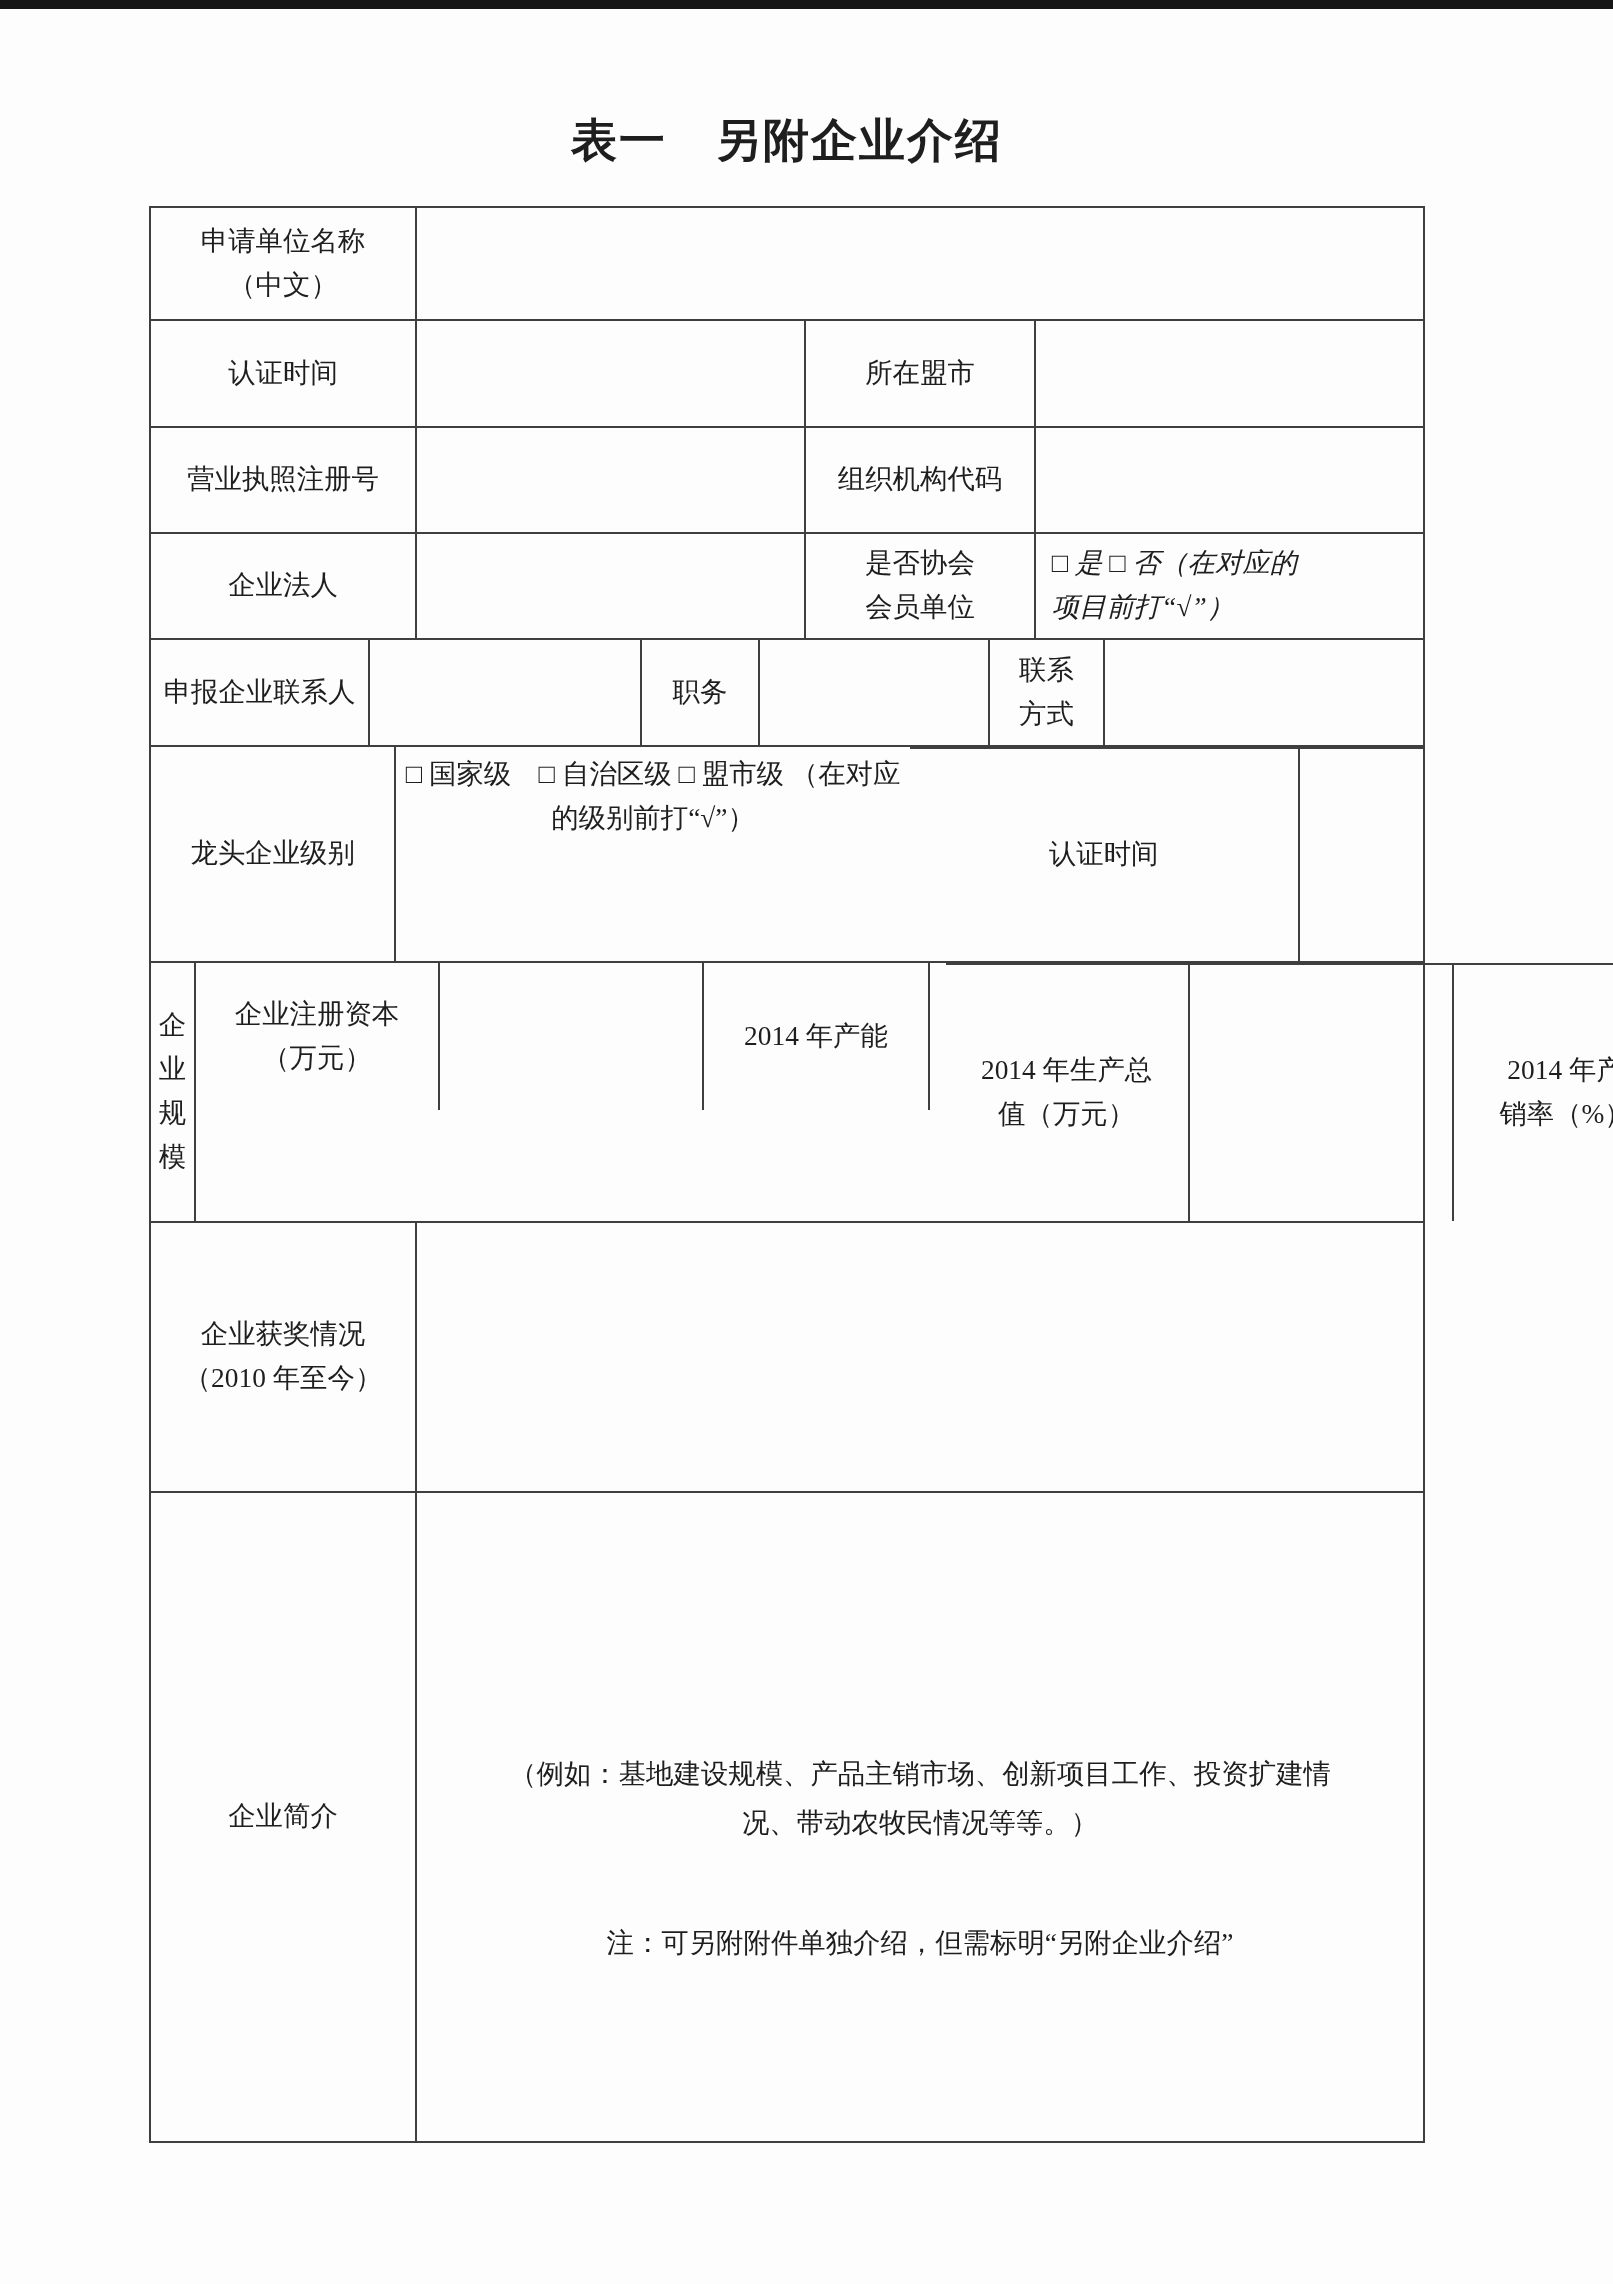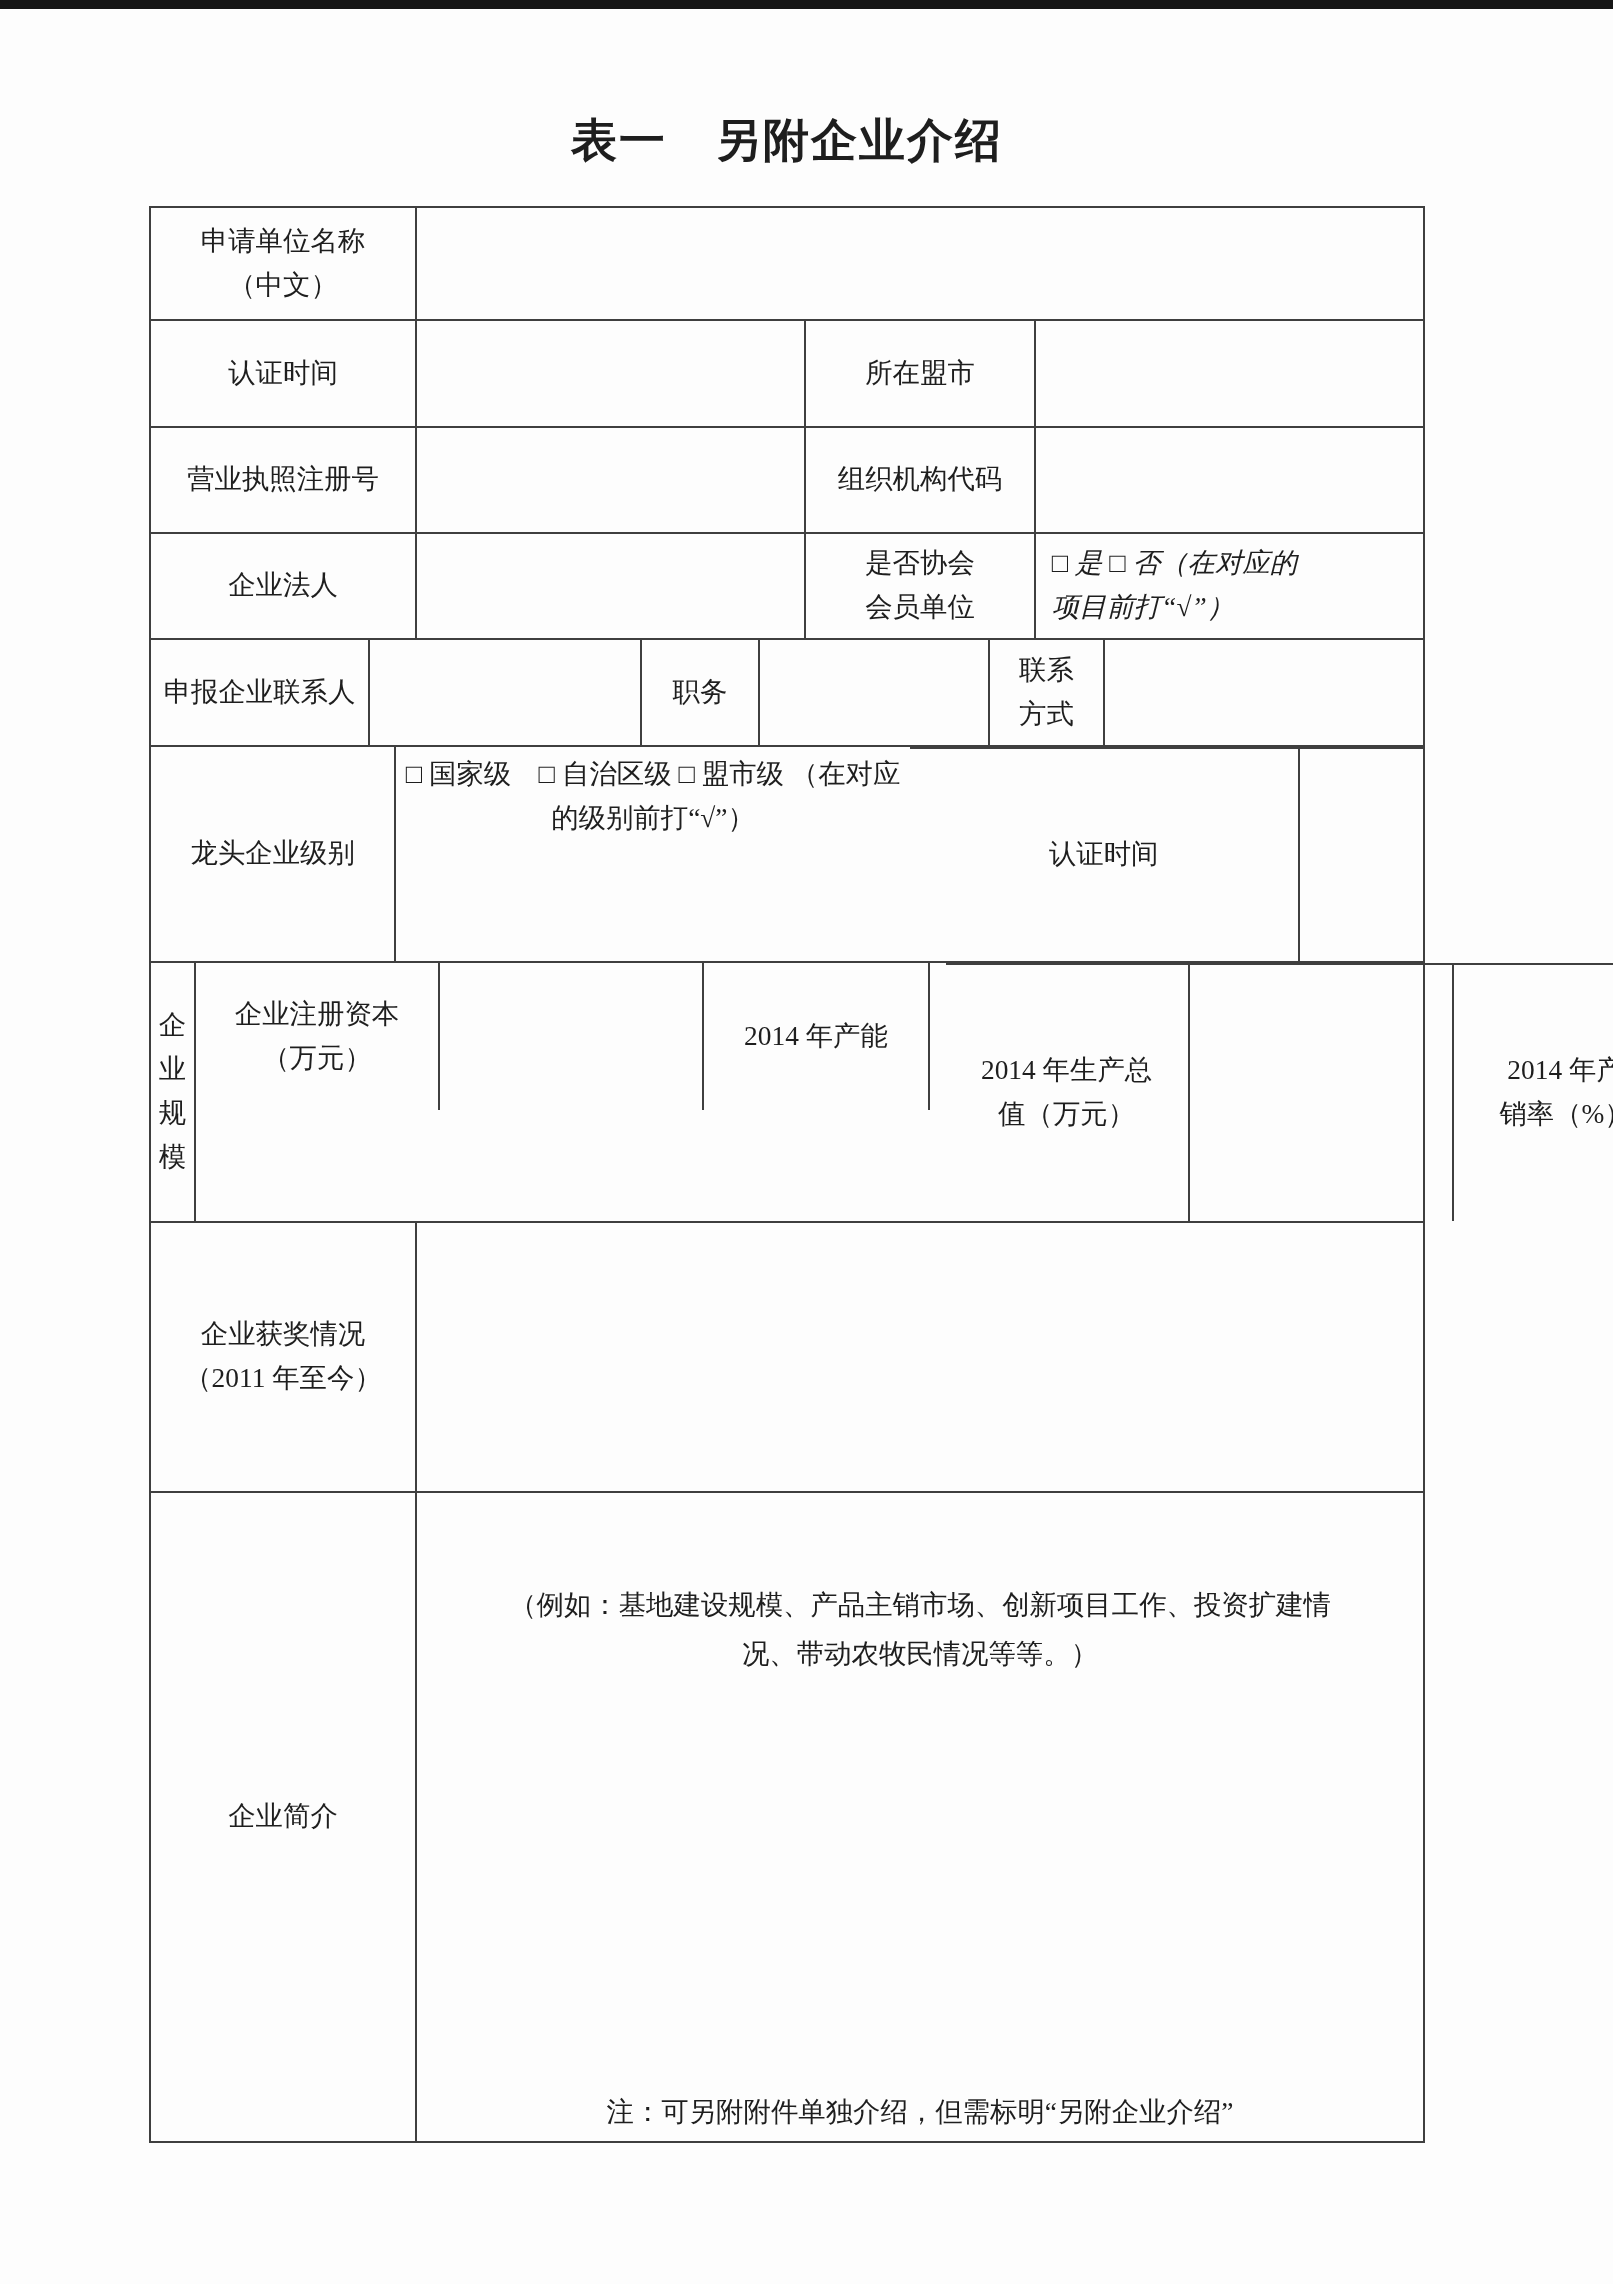--- a/index.html
+++ b/index.html
@@ -48,21 +48,21 @@
     padding:3.9px 7.8px;
   }
   .cell + .cell, .stack + .cell, .cell + .stack{border-left:2px solid var(--line);}
   .fill{flex:1 1 auto;}
   .stack{display:flex;}
   .subrow{display:flex;width:100%;}
   .subrow + .subrow{border-top:2px solid var(--line);}
   .left-text{justify-content:flex-start;text-align:left;padding-left:15.7px;font-style:italic;}
   .profile-cell{
     flex-direction:column;
-    justify-content:space-between;
+    justify-content:center;
     padding-top:88px;
     gap:71px;
   }
   .hint,.note{
     font-size:27.4px;line-height:1.8;text-align:center;white-space:pre-line;
   }
 </style>
 </head>
 <body>
 
@@ -142,21 +142,21 @@
           <div class="cell" style="width:264px"></div>
           <div class="cell" style="width:226px">2014 年产
 销率（%）</div>
           <div class="cell fill"></div>
         </div>
       </div>
     </div>
 
     <div class="row" style="height:270px">
       <div class="cell" style="width:264px">企业获奖情况
-（2011 年至今）</div>
+（2010 年至今）</div>
       <div class="cell fill"></div>
     </div>
 
     <div class="row" style="height:650px">
       <div class="cell" style="width:264px">企业简介</div>
       <div class="cell fill profile-cell">
         <div class="hint">（例如：基地建设规模、产品主销市场、创新项目工作、投资扩建情
 况、带动农牧民情况等等。）</div>
         <div class="note">注：可另附附件单独介绍，但需标明“另附企业介绍”</div>
       </div>

